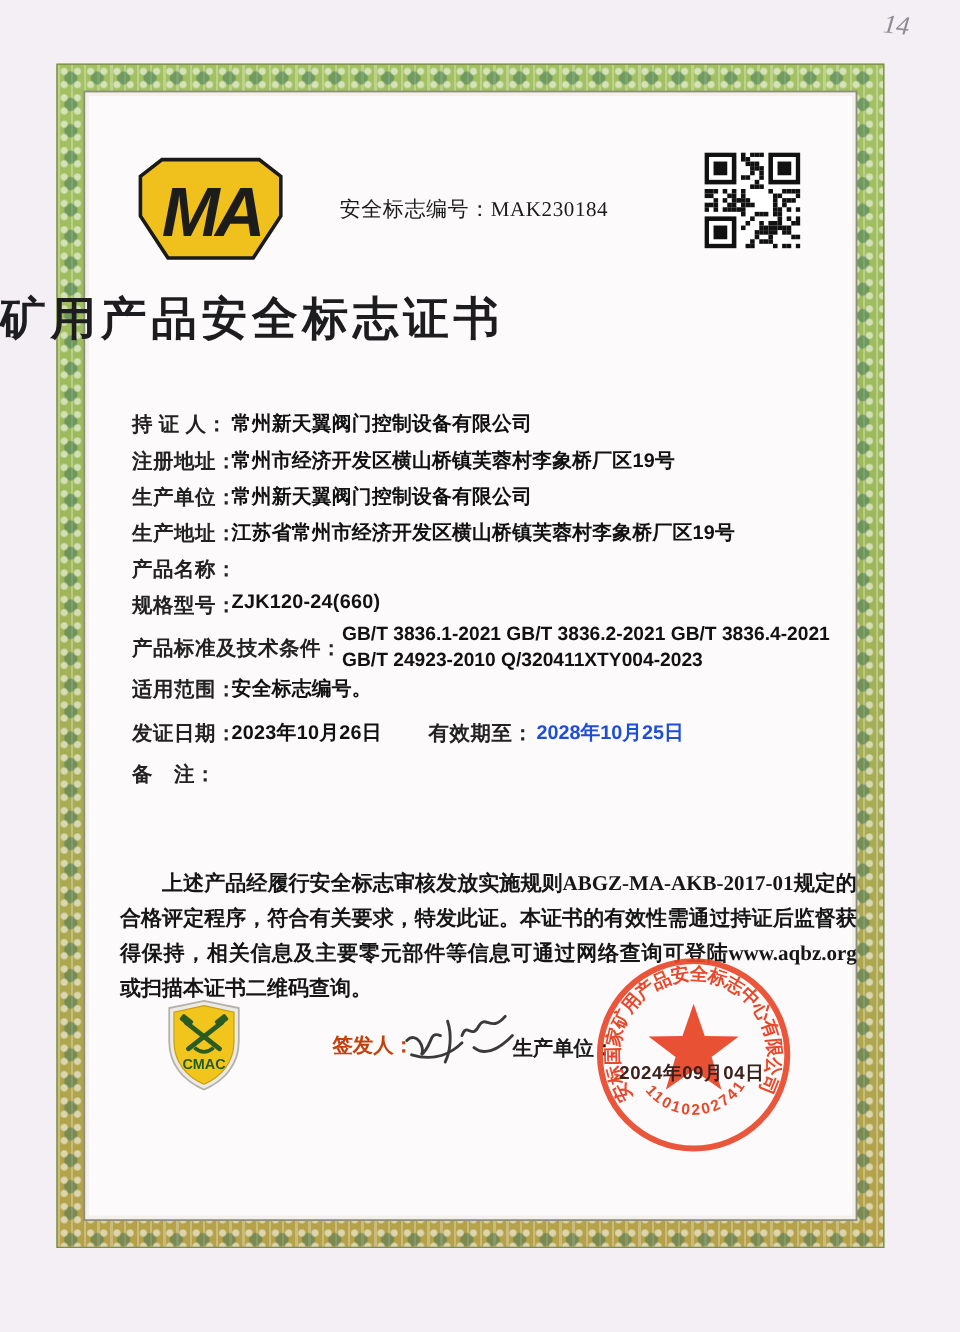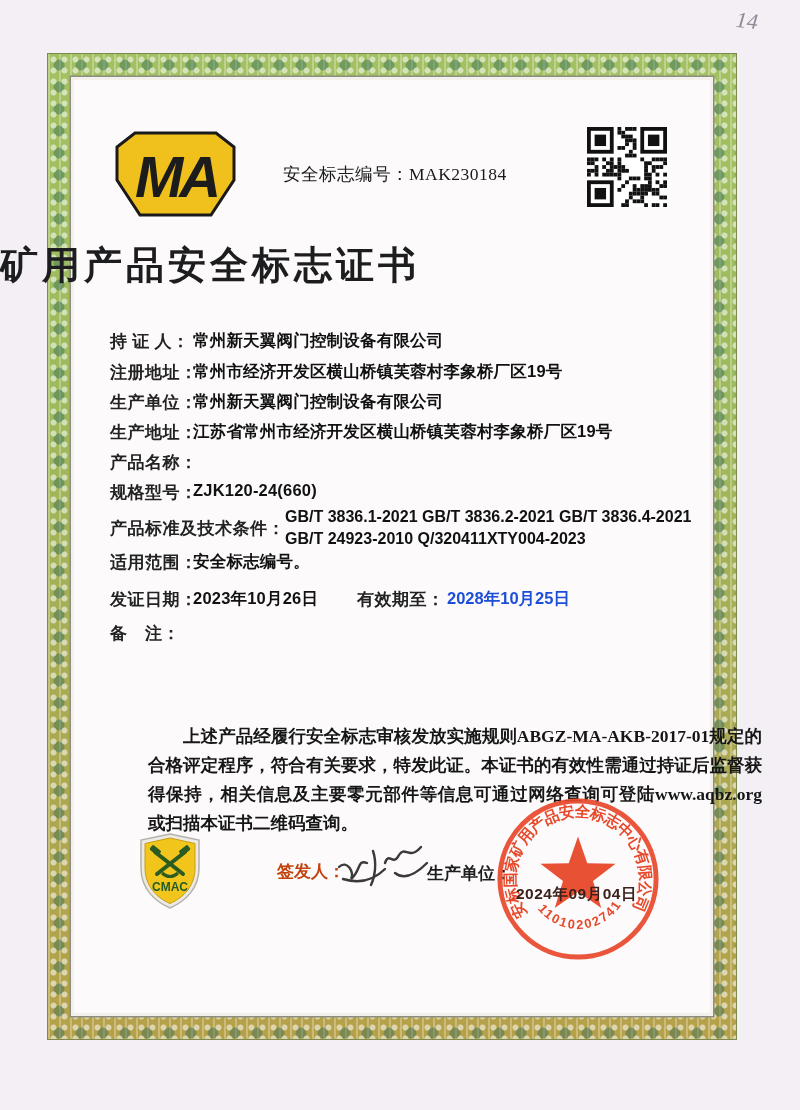--- a/index.html
+++ b/index.html
@@ -27,35 +27,35 @@
   .ma-logo { position:absolute; left:113px; top:130px; }
   .certno { position:absolute; left:283px; top:162px; font-family:"Liberation Serif", serif;
     font-size:17.5px; color:#1a1a1a; letter-spacing:.5px; }
   .certno .num { font-family:"Liberation Serif", serif; }
   .qr { position:absolute; left:587px; top:127px; width:80px; height:80px; }
 
   .title { position:absolute; left:0; top:240px; width:800px; text-align:left;
     font-size:38px; font-weight:800; letter-spacing:4px; color:#1d1d1f; }
 
   
-  .row { position:absolute; left:110px; width:575px; height:26px; }
+  .row { position:absolute; left:110px; width:575px; height:26px;margin-top:12px; }
   .lbl { font-family:"Liberation Serif", serif; font-size:17px; font-weight:600;
     color:#222; letter-spacing:.5px; white-space:nowrap; }
   .val { position:absolute; left:83px; top:0; font-size:16.5px; font-weight:700;
     color:#111; white-space:nowrap; letter-spacing:.2px; }
   .row-std { height:50px; }
   .row-std .lbl { display:inline-block; margin-top:12px; }
   .val-std { position:absolute; left:175px; top:1px; width:412px; font-size:16px;
     font-weight:700; color:#111; line-height:22px; white-space:normal; }
   .valid-lbl { position:absolute; left:247px; top:0; }
   .valid-val { position:absolute; left:337px; top:0; font-size:16.5px; font-weight:700; color:#1d4ed8; }
 
   .statement { position:absolute; left:100px; top:722px; width:614px;
     font-family:"Liberation Serif", serif; font-size:17.5px; font-weight:700;
-    line-height:29px; color:#161616; text-indent:2em; text-align:justify;margin-left:48px; }
+    line-height:29px; color:#161616; text-indent:2em; text-align:justify; }
 
   
   .cmac { position:absolute; left:138px; top:833px; }
   .signer-label { position:absolute; left:277px; top:860px; font-size:17px; font-weight:700; color:#c2410c; }
   .signature { position:absolute; left:333px; top:833px; }
   .dept-label { position:absolute; left:427px; top:862px; font-size:17px; font-weight:700; color:#1c1c1c; }
   .stamp { position:absolute; left:494px; top:793px; }
   .stamp-date { position:absolute; left:516px; top:884px; font-size:15.5px; font-weight:800;
     color:#3b211c; letter-spacing:.5px; }
 </style>

